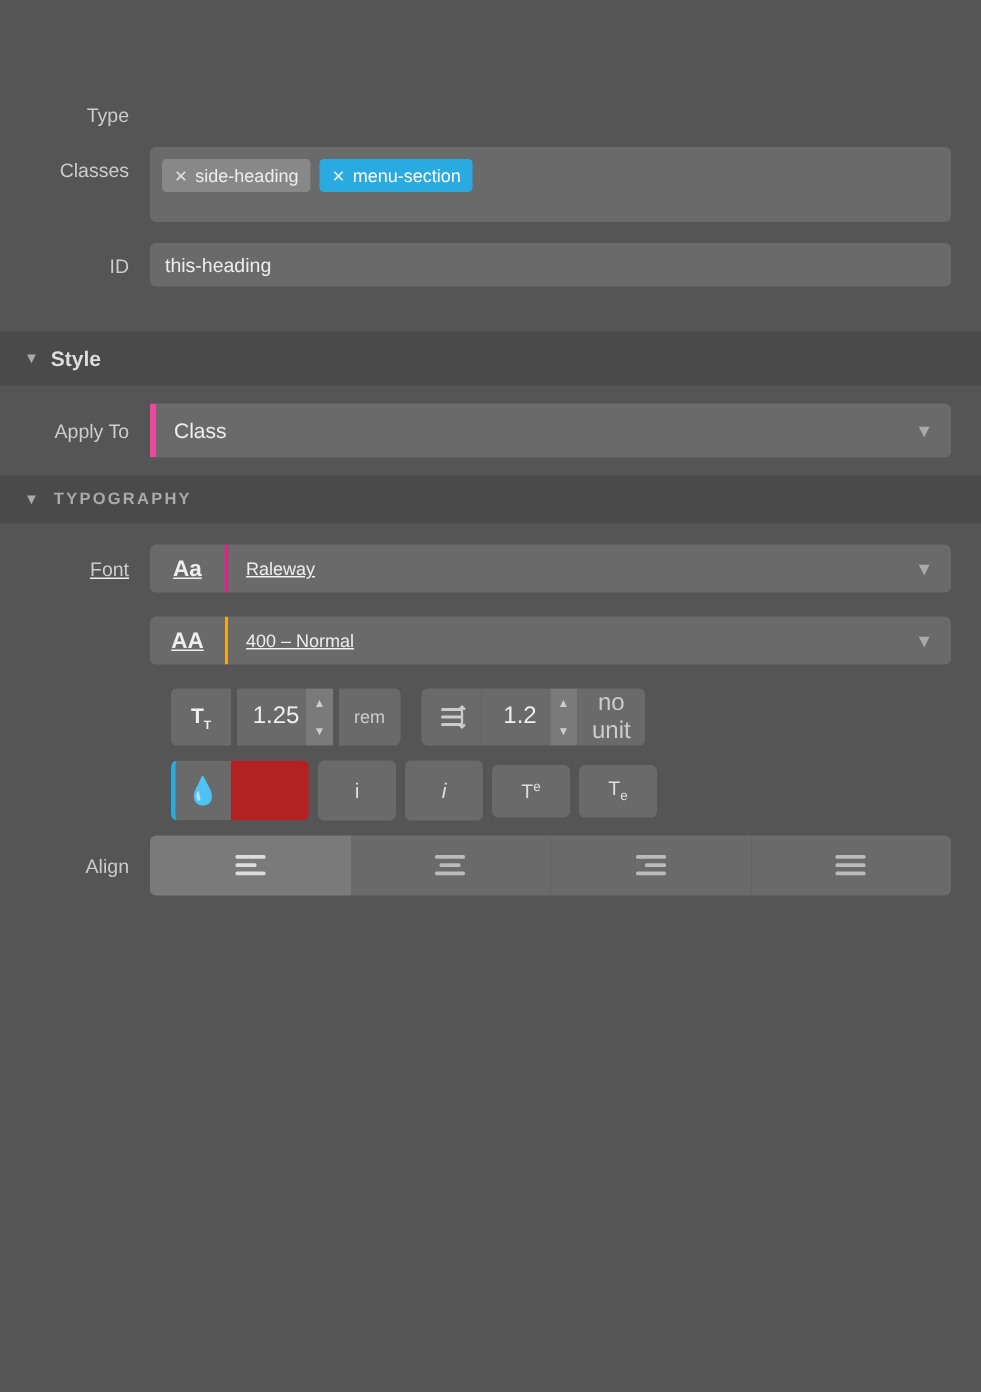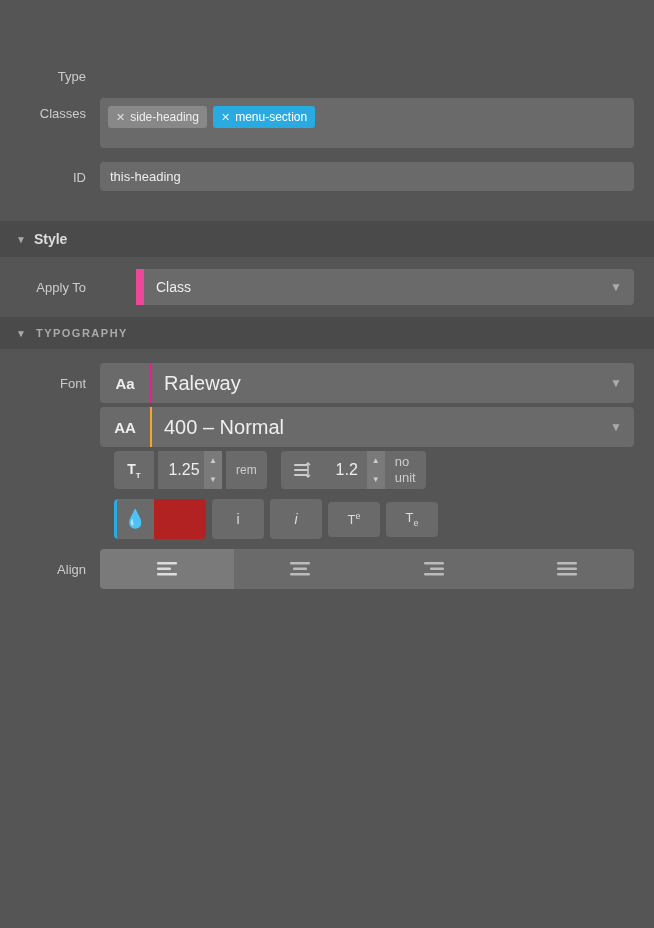--- a/index.html
+++ b/index.html
@@ -123,23 +123,22 @@
       font-size: 13px;
       width: 80px;
       text-align: right;
       padding-right: 14px;
       flex-shrink: 0;
     }
 
     .apply-select-wrapper {
       flex: 1;
       position: relative;
-      border-left: 8px solid #ec4899;
+      border-left: 4px solid #ec4899;
       border-radius: 0 4px 4px 0;
-      margin-left: 36px;
     }
 
     .apply-select {
       width: 100%;
       background: #6a6a6a;
       border: none;
       border-radius: 0 4px 4px 0;
       color: #eee;
       font-size: 14px;
       padding: 10px 36px 10px 12px;
@@ -182,21 +181,22 @@
 
     
     .typography-content {
       background: #555;
       padding: 14px 20px;
     }
 
     .font-row {
       display: flex;
       align-items: center;
-      margin-bottom: 4px;
+      margin-bottom: 16px;
+      text-decoration: underline;
     }
 
     .font-label {
       color: #ccc;
       font-size: 13px;
       width: 80px;
       text-align: right;
       padding-right: 14px;
       flex-shrink: 0;
     }
@@ -228,21 +228,21 @@
     .font-icon-box.orange-border {
       border-right: 2px solid #f5a623;
     }
 
     .font-select {
       flex: 1;
       background: #6a6a6a;
       border: none;
       border-radius: 0 4px 4px 0;
       color: #eee;
-      font-size: 20px;
+      font-size: 12px;
       padding: 9px 36px 9px 12px;
       appearance: none;
       outline: none;
       cursor: pointer;
     }
 
     .font-select-arrow {
       position: absolute;
       right: 12px;
       top: 50%;
@@ -557,21 +557,21 @@
             <polyline points="15,15 17,17 19,15" fill="none" stroke="#ccc" stroke-width="1.5"></polyline>
           </svg>
         </div>
         <div class="size-input-wrapper">
           <input class="size-input" type="text" value="1.2" style="">
           <div class="size-spinners">
             <button class="size-spinner-btn">▲</button>
             <button class="size-spinner-btn">▼</button>
           </div>
         </div>
-        <div class="size-unit" style="font-size:13px; line-height:1.2;">no<br>unit</div>
+        <div class="size-unit" style="font-size:16px; line-height:1.2;text-align:center;">no<br>unit</div>
       </div>
     </div>
 
     <div class="style-row">
 
       <div style="display:flex; align-items:center; border-radius:4px; overflow:hidden;">
         <button class="color-btn" style="background:#6a6a6a; border-left: 3px solid #29abe2; border-radius: 4px 0 0 4px;">
           <span style="color:#eee; font-size:18px;">💧</span>
         </button>
         <button class="color-swatch" style="background:#b22222; border-radius:0 4px 4px 0;"></button>

